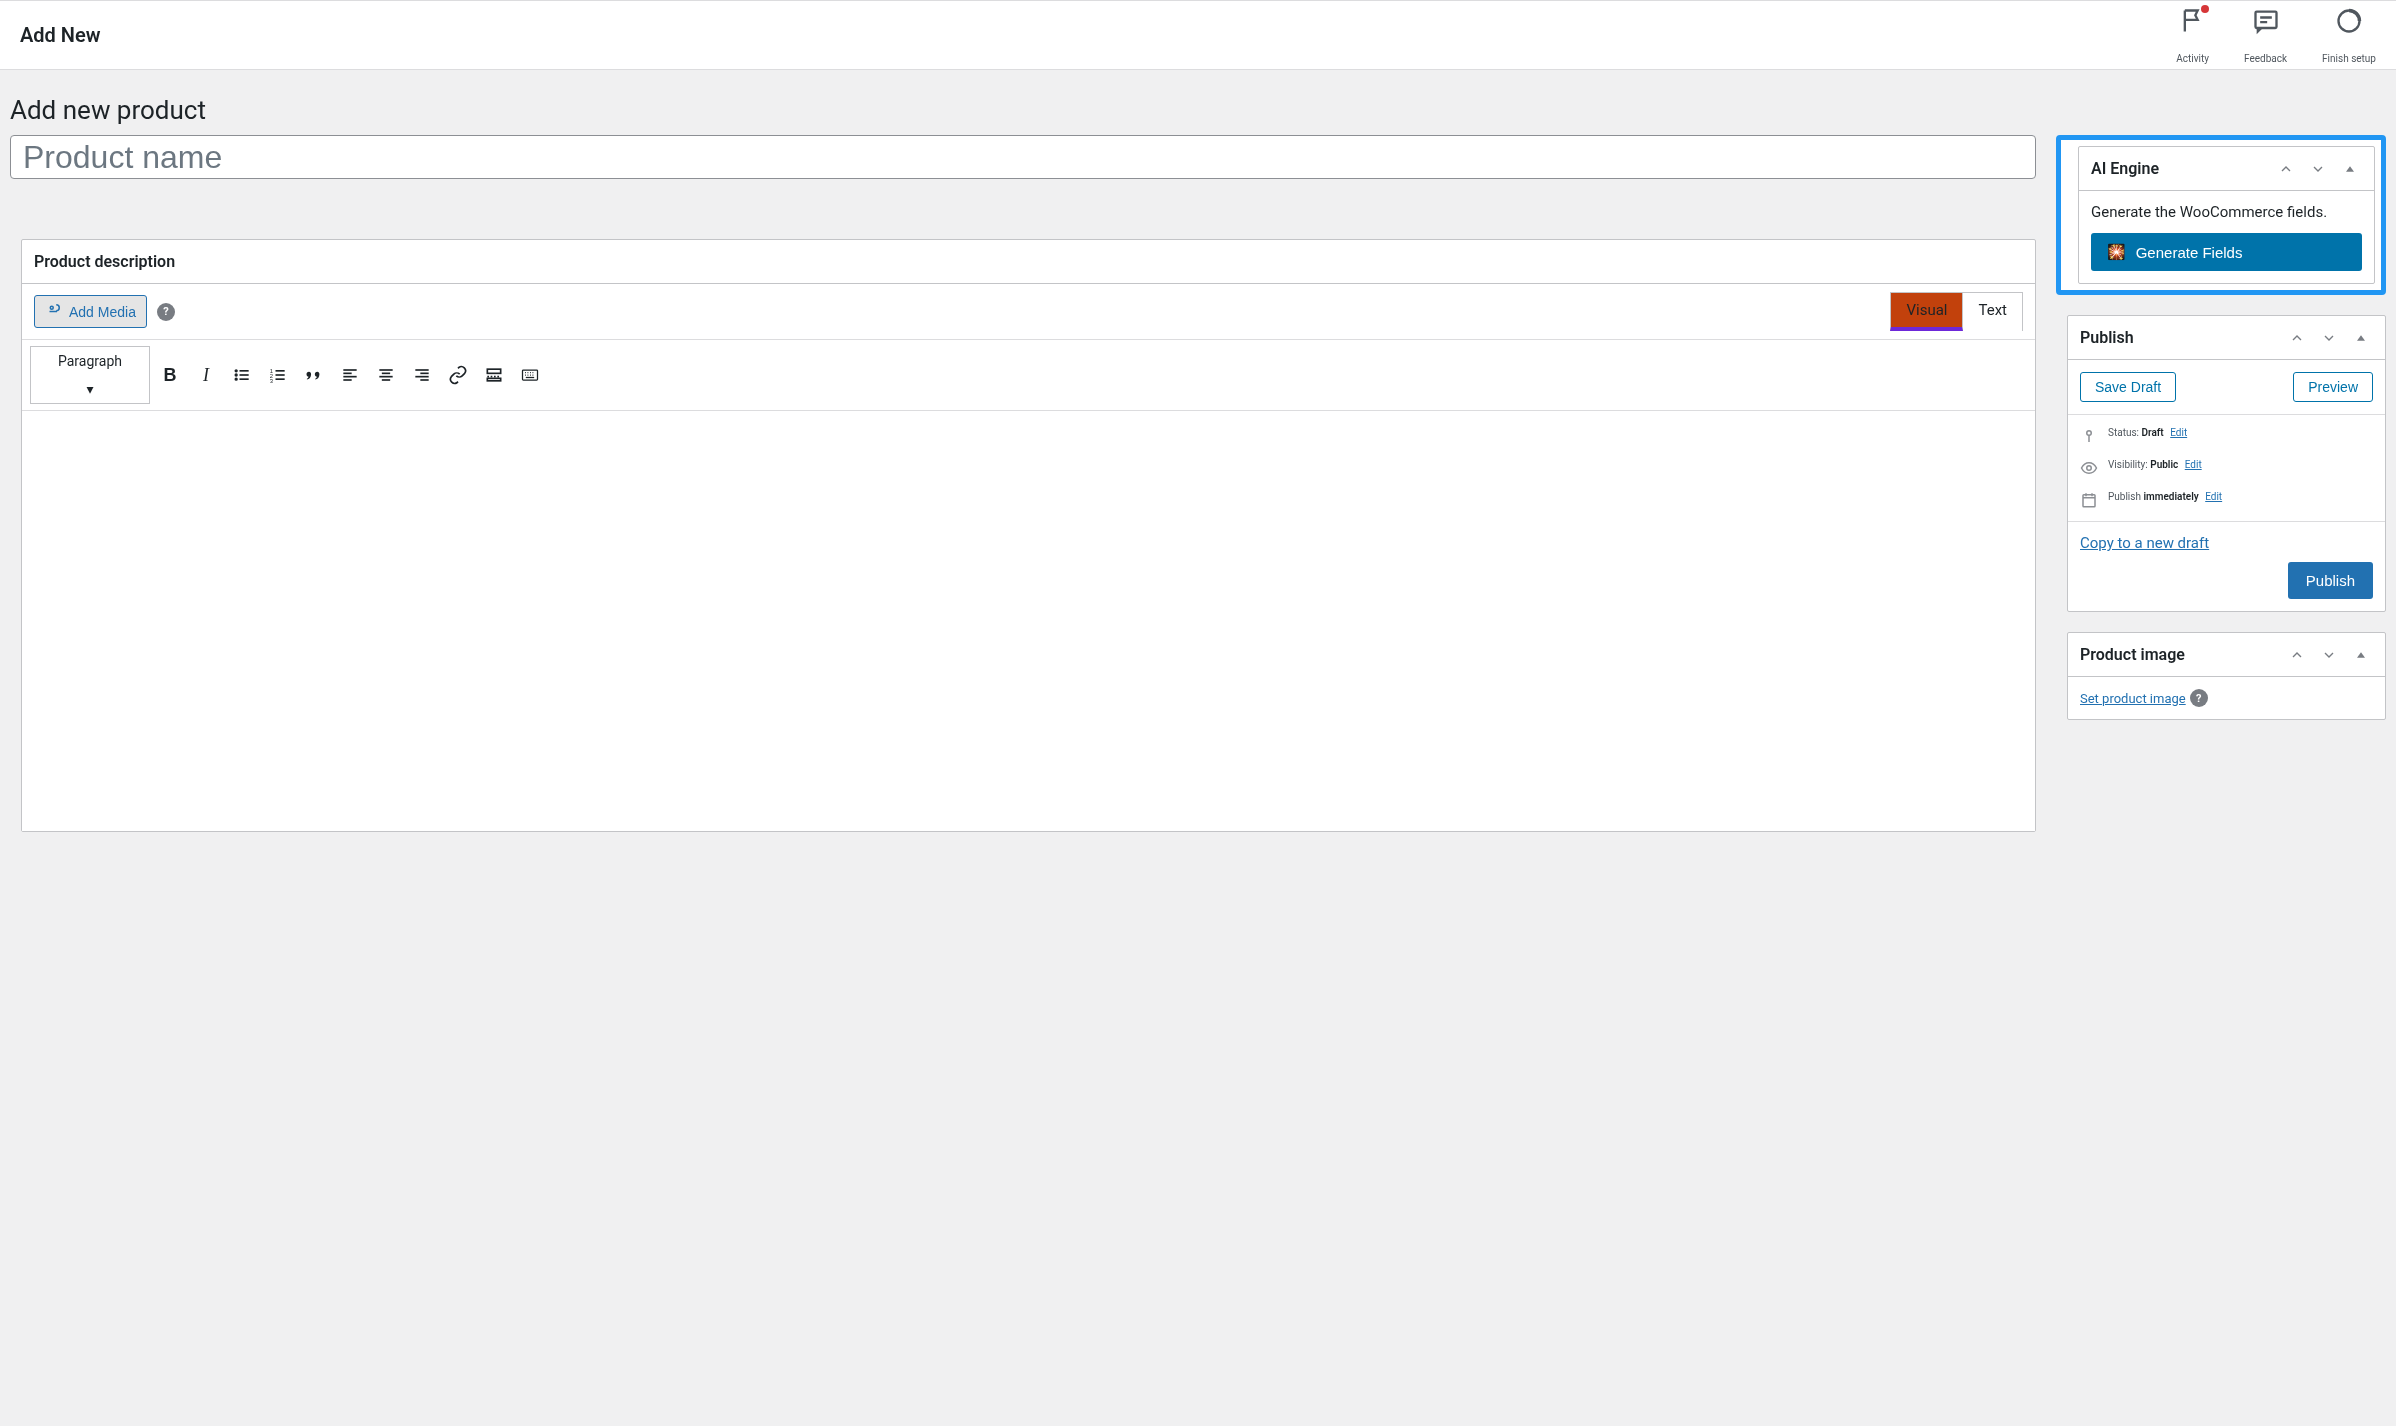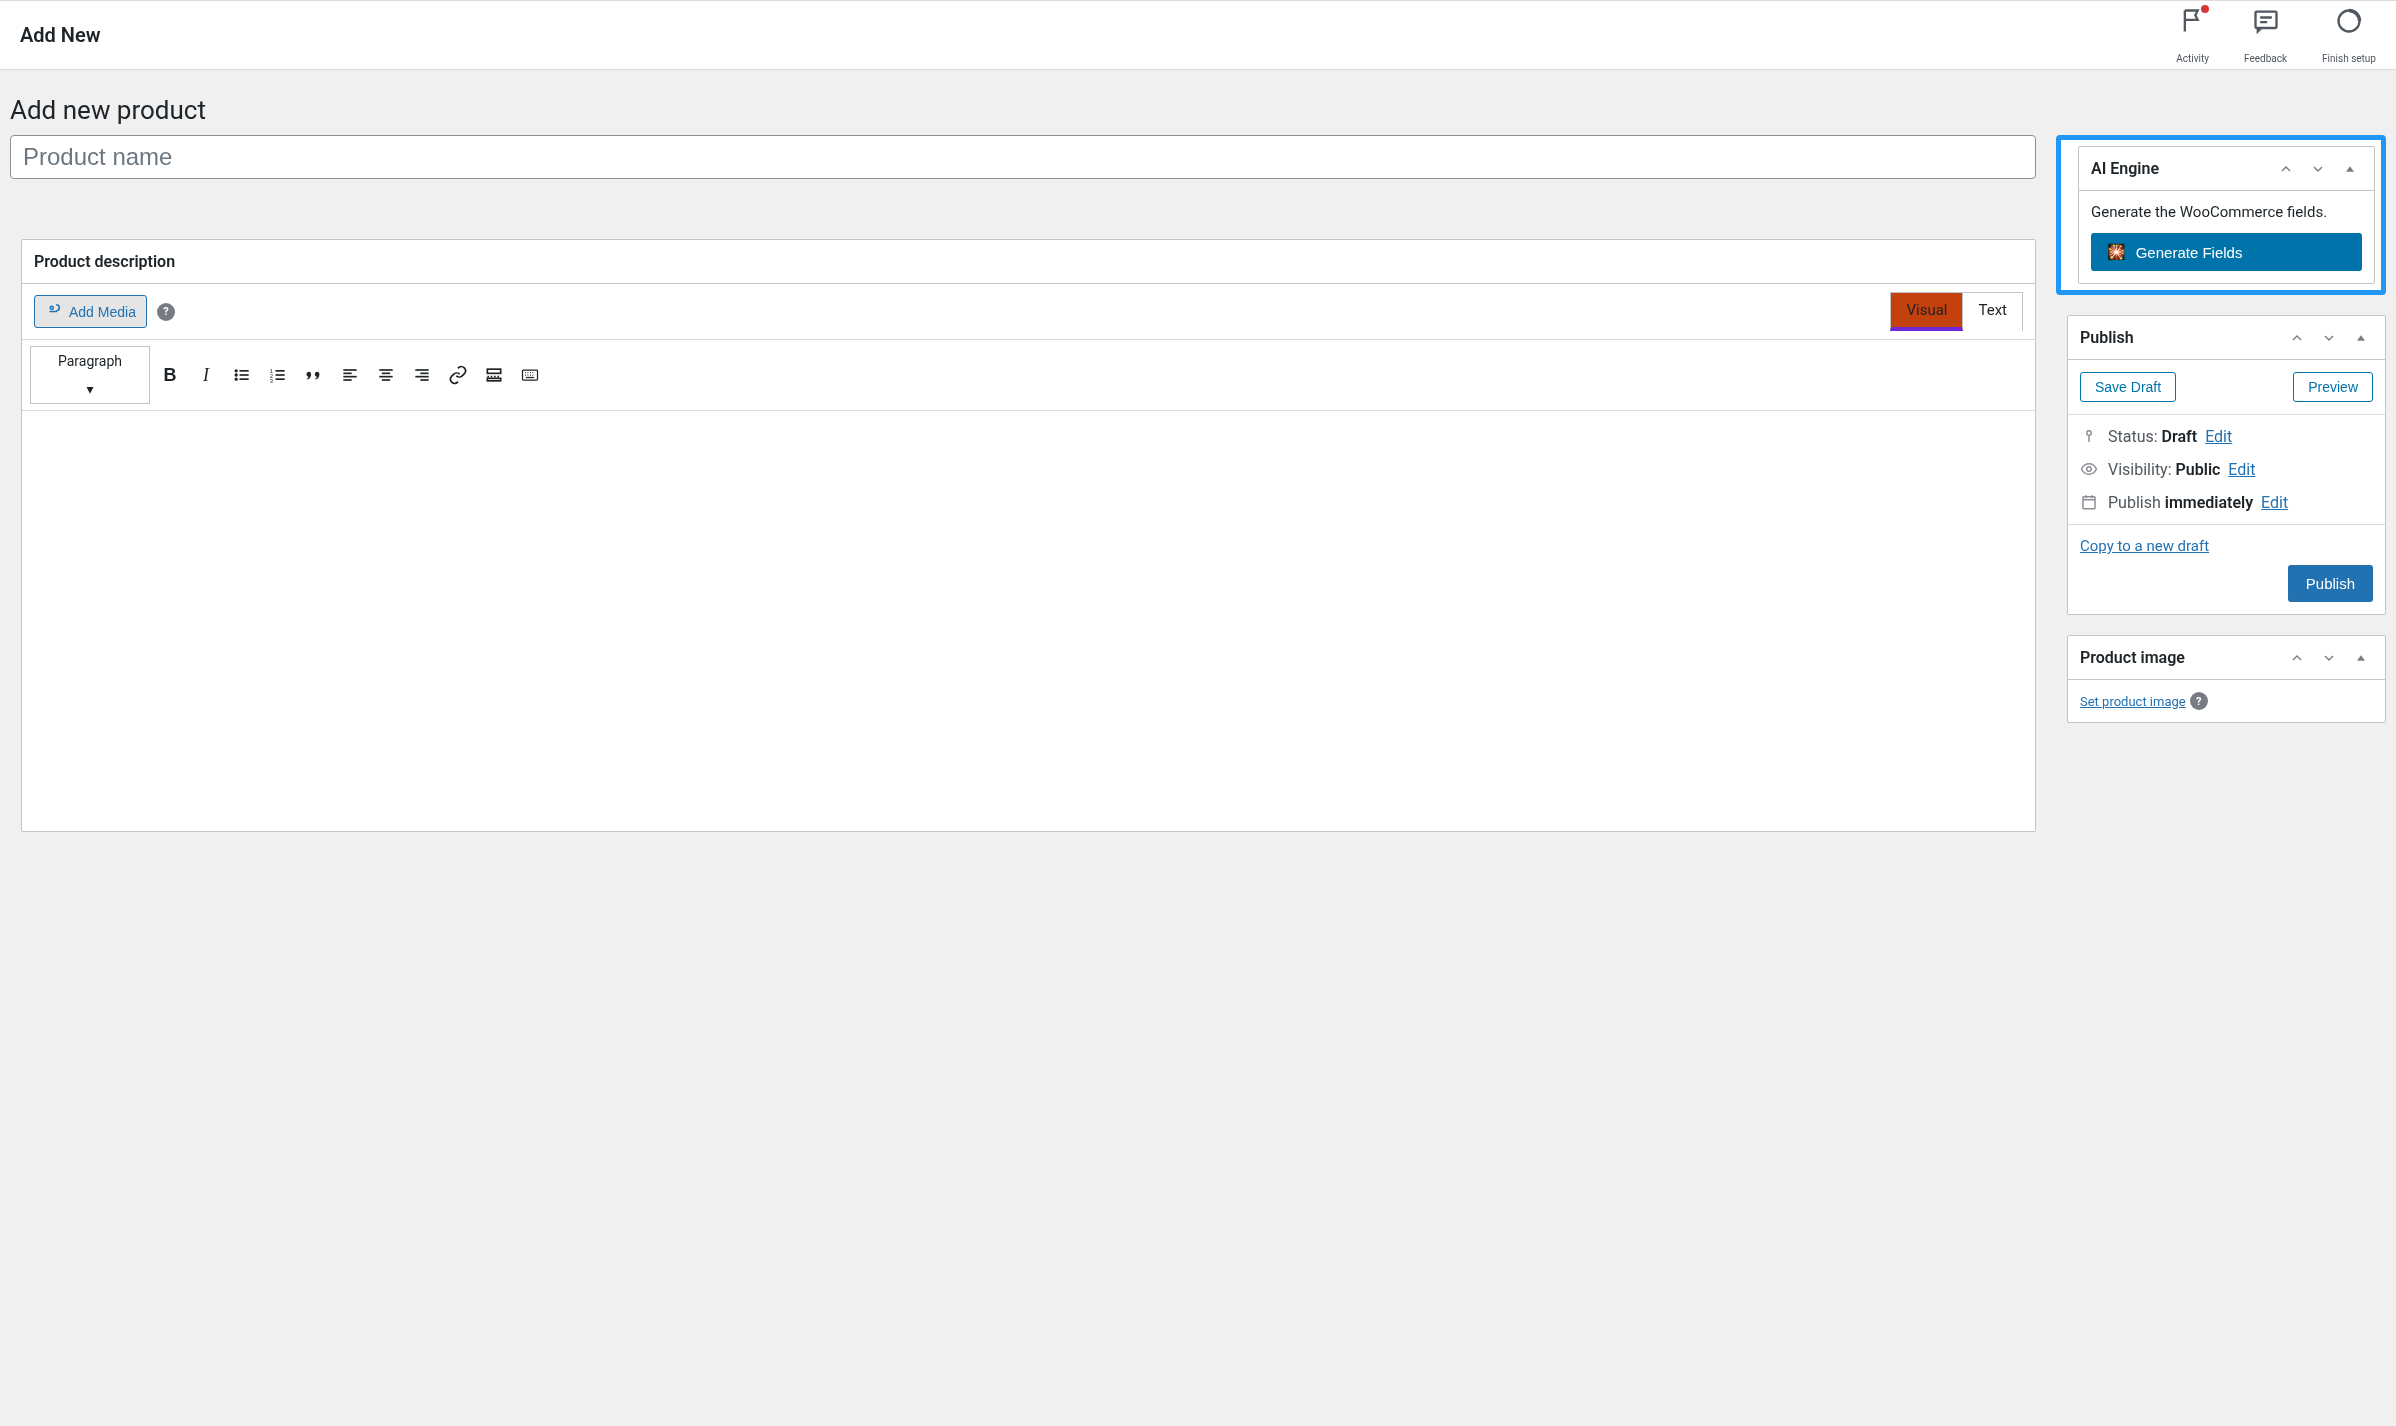--- a/index.html
+++ b/index.html
@@ -60,21 +60,21 @@
   display: flex;
   gap: 20px;
   align-items: flex-start;
 }
 .main-col { flex: 1; min-width: 0; }
 .side-col { width: 330px; flex-shrink: 0; }
 
 .title-input {
   width: 100%;
   padding: 8px 12px;
-  font-size: 24px;
+  font-size: 32px;
   border: 1px solid #8c8f94;
   border-radius: 4px;
   background: #fff;
   color: #50575e;
   outline: none;
   height: 44px;
 }
 .title-input::placeholder { color: #6c7781; }
 
 .postbox {
@@ -143,21 +143,21 @@
   border-radius: 3px;
   cursor: pointer;
   font-size: 14px;
 }
 .publish-meta { padding: 12px; }
 .meta-row {
   display: flex;
   align-items: flex-start;
   gap: 10px;
   margin-bottom: 14px;
-  font-size: 16px;
+  font-size: 10px;
   color: #50575e;
 }
 .meta-row:last-child { margin-bottom: 0; }
 .meta-icon { color: #8c8f94; flex-shrink:0; width:18px; display:inline-flex; }
 .meta-icon svg { width: 18px; height: 18px; }
 .meta-text b { color: #1d2327; font-weight: 600; }
 .edit-link { color: #2271b1; text-decoration: underline; cursor: pointer; margin-left: 4px; }
 .meta-catalog { padding: 0 12px 12px; font-size:15px; color:#50575e; }
 .publish-footer {
   border-top: 1px solid #dcdcde;

